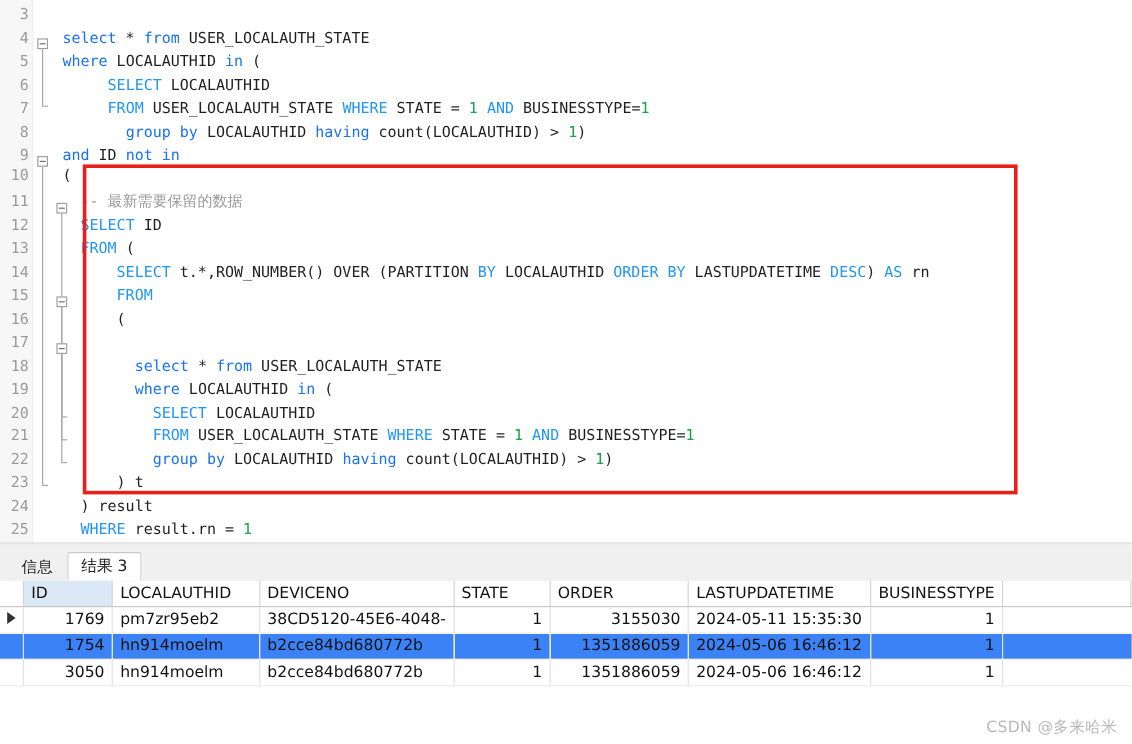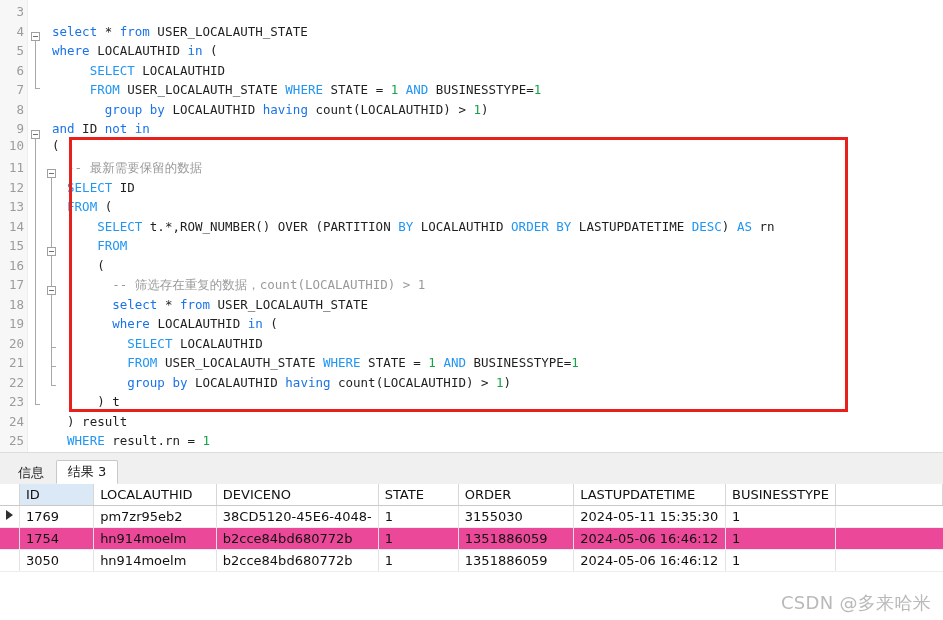--- a/index.html
+++ b/index.html
@@ -209,43 +209,43 @@
   }
   table.datagrid td {
     border-right: 1px solid #e2e2e2;
     border-bottom: 1px solid #ededed;
     padding: 2px 6px;
     height: 22px;
     box-sizing: border-box;
     overflow: hidden;
     white-space: nowrap;
   }
-  tr.alt td { background: #ec4899; }
-  td.numcell { text-align: left; }
+  tr.alt td { background: #3b82f6; }
+  td.numcell { text-align: right; }
   td.rowhead {
     background: #ffffff;
     text-align: center;
     padding: 0;
     color: #303030;
     font-size: 10px;
   }
   .row-marker {
     display: inline-block;
     width: 0; height: 0;
     border-top: 5px solid transparent;
     border-bottom: 5px solid transparent;
     border-left: 7px solid #303030;
   }
 
   
   .watermark {
     position: absolute;
     right: 12px;
     bottom: 5px;
-    font-size: 18px;
+    font-size: 13px;
     color: #b9b9b9;
     font-family: "DejaVu Sans", sans-serif;
     letter-spacing: 0.3px;
   }
 </style>
 </head>
 <body>
 
 <div class="editor">
   <div class="code-area">
@@ -260,21 +260,21 @@
         <div class="line" style="top: 80px;"><span class="lineno" style="left: -16px;">7</span><span class="code">     <span class="kw2">FROM</span> USER_LOCALAUTH_STATE <span class="kw2">WHERE</span> STATE = <span class="num">1</span> <span class="kw2">AND</span> BUSINESSTYPE=<span class="num">1</span></span></div>
         <div class="line" style="top: 99.5px;"><span class="lineno" style="left: -16px;">8</span><span class="code">       <span class="kw">group by</span> LOCALAUTHID <span class="kw">having</span> count(LOCALAUTHID) &gt; <span class="num">1</span>)</span></div>
         <div class="line" style="top: 119px;"><span class="lineno" style="left: -16px;">9</span><span class="code"><span class="kw">and</span> ID <span class="kw">not</span> <span class="kw">in</span></span></div>
         <div class="line" style="top: 136px;"><span class="lineno" style="left: -16px;">10</span><span class="code">(</span></div>
         <div class="line" style="top: 158px;"><span class="lineno" style="left: -16px;">11</span><span class="code">  <span class="cmt">-- 最新需要保留的数据</span></span></div>
         <div class="line" style="top: 177.5px; padding-left: 23px;"><span class="lineno" style="left: -16px;">12</span><span class="code">  <span class="kw2">SELECT</span> ID</span></div>
         <div class="line" style="top: 197px;"><span class="lineno" style="left: -16px;">13</span><span class="code">  <span class="kw2">FROM</span> (</span></div>
         <div class="line" style="top: 216.5px;"><span class="lineno" style="left: -16px;">14</span><span class="code">      <span class="kw2">SELECT</span> t.*,ROW_NUMBER() OVER (PARTITION <span class="kw2">BY</span> LOCALAUTHID <span class="kw2">ORDER</span> <span class="kw2">BY</span> LASTUPDATETIME <span class="kw2">DESC</span>) <span class="kw2">AS</span> rn</span></div>
         <div class="line" style="top: 236px;"><span class="lineno" style="left: -16px;">15</span><span class="code">      <span class="kw2">FROM</span></span></div>
         <div class="line" style="top: 255.5px;"><span class="lineno" style="left: -16px;">16</span><span class="code">      (</span></div>
-        <div class="line" style="top: 275px;"><span class="lineno" style="left: -16px;">17</span><span class="code">        <span class="cmt">-- 筛选存在重复的数据，count(LOCALAUTHID) &gt; 1</span></span></div>
+        <div class="line" style="top: 275px;"><span class="lineno" style="left: -16px;">17</span></div>
         <div class="line" style="top: 294.5px;"><span class="lineno" style="left: -16px;">18</span><span class="code">        <span class="kw">select</span> * <span class="kw">from</span> USER_LOCALAUTH_STATE</span></div>
         <div class="line" style="top: 314px;"><span class="lineno" style="left: -16px;">19</span><span class="code">        <span class="kw">where</span> LOCALAUTHID <span class="kw">in</span> (</span></div>
         <div class="line" style="top: 333.5px;"><span class="lineno" style="left: -16px;">20</span><span class="code">          <span class="kw2">SELECT</span> LOCALAUTHID</span></div>
         <div class="line" style="top: 353px;"><span class="lineno" style="left: -16px;">21</span><span class="code">          <span class="kw2">FROM</span> USER_LOCALAUTH_STATE <span class="kw2">WHERE</span> STATE = <span class="num">1</span> <span class="kw2">AND</span> BUSINESSTYPE=<span class="num">1</span></span></div>
         <div class="line" style="top: 372.5px;"><span class="lineno" style="left: -16px;">22</span><span class="code">          <span class="kw">group by</span> LOCALAUTHID <span class="kw">having</span> count(LOCALAUTHID) &gt; <span class="num">1</span>)</span></div>
         <div class="line" style="top: 392px;"><span class="lineno" style="left: -16px;">23</span><span class="code">      ) t</span></div>
         <div class="line" style="top: 411.5px;"><span class="lineno" style="left: -16px;">24</span><span class="code">  ) result</span></div>
         <div class="line" style="top: 431px;"><span class="lineno" style="left: -16px;">25</span><span class="code">  <span class="kw2">WHERE</span> result.rn = <span class="num">1</span></span></div>
         <div class="line" style="top: 450.5px;"><span class="lineno" style="left: -16px;">26</span><span class="code"></span></div>
       </div>

